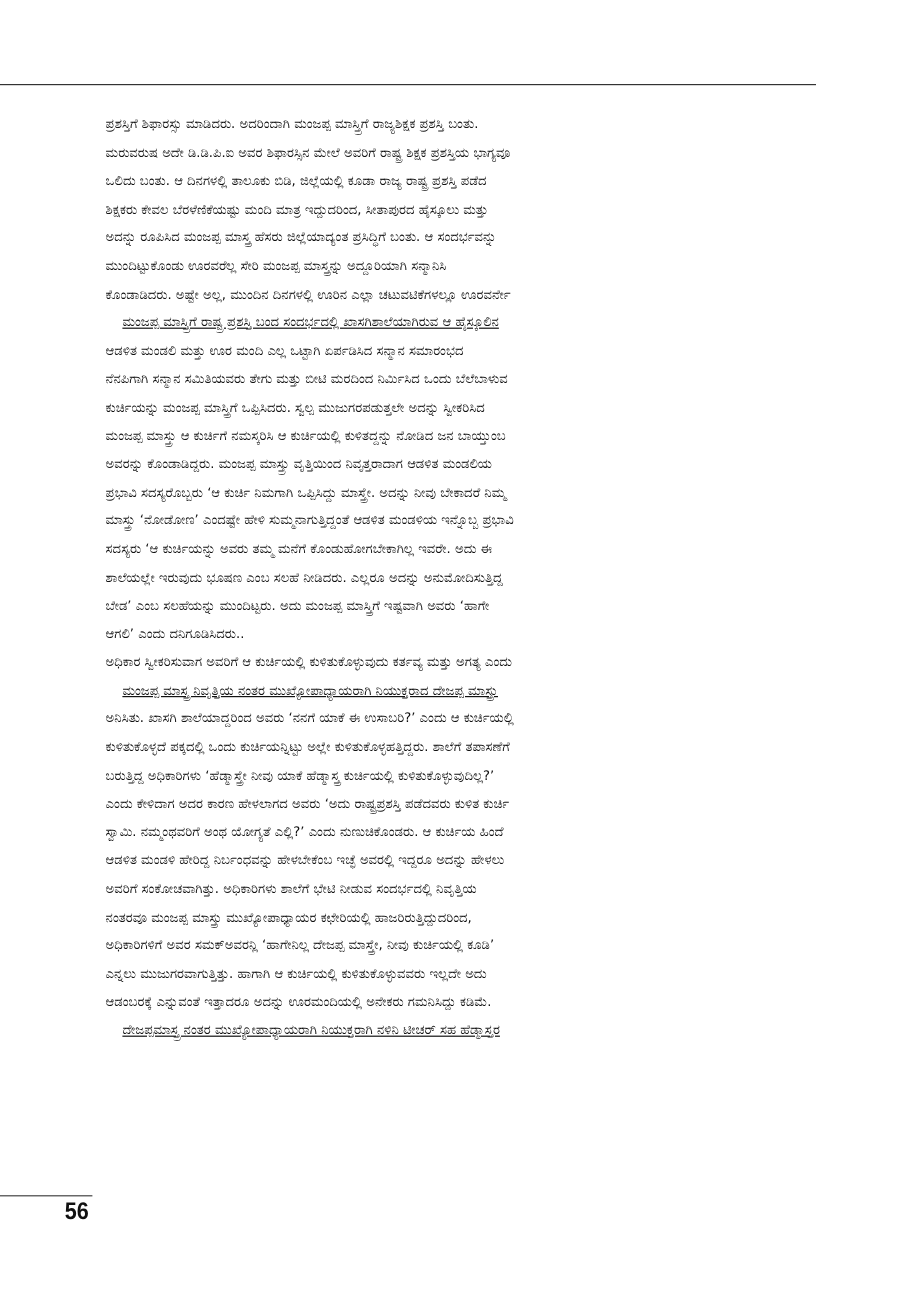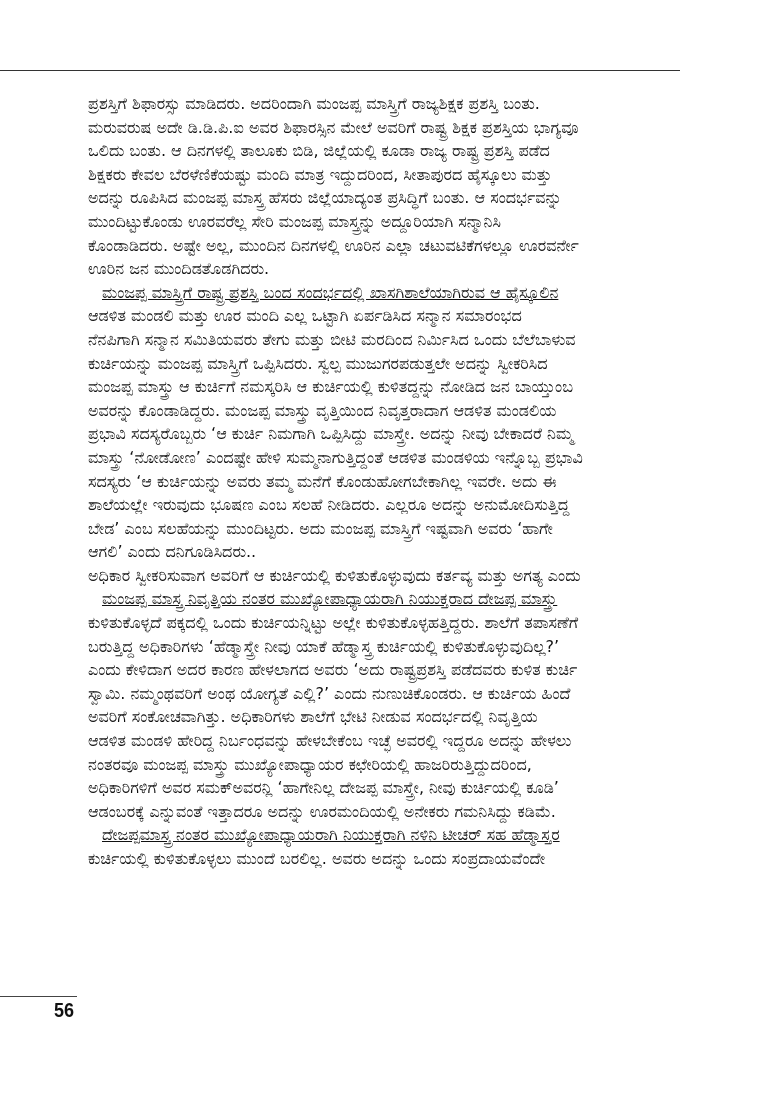--- a/index.html
+++ b/index.html
@@ -21,21 +21,21 @@
       top: 70px;
       width: 680px;
       height: 0;
       border-top: 1.5px solid #333333;
     }
     .body-text {
       position: absolute;
       left: 88px;
       top: 92px;
       width: 600px;
-      font-size: 16px;
+      font-size: 11px;
       line-height: 23.6px;
       letter-spacing: 0;
     }
     .line {
       display: block;
       white-space: nowrap;
       overflow: visible;
     }
     .line.indent {
       padding-left: 14px;
@@ -68,42 +68,42 @@
 <div class="top-rule"></div>
 
 <div class="body-text" id="body-text">
     <span class="line">ಪ್ರಶಸ್ತಿಗೆ ಶಿಫಾರಸ್ಸು ಮಾಡಿದರು. ಅದರಿಂದಾಗಿ ಮಂಜಪ್ಪ ಮಾಸ್ತ್ರಿಗೆ ರಾಜ್ಯಶಿಕ್ಷಕ ಪ್ರಶಸ್ತಿ ಬಂತು.</span>
     <span class="line">ಮರುವರುಷ ಅದೇ ಡಿ.ಡಿ.ಪಿ.ಐ ಅವರ ಶಿಫಾರಸ್ಸಿನ ಮೇಲೆ ಅವರಿಗೆ ರಾಷ್ಟ್ರ ಶಿಕ್ಷಕ ಪ್ರಶಸ್ತಿಯ  ಭಾಗ್ಯವೂ</span>
     <span class="line">ಒಲಿದು ಬಂತು. ಆ ದಿನಗಳಲ್ಲಿ ತಾಲೂಕು ಬಿಡಿ, ಜಿಲ್ಲೆಯಲ್ಲಿ ಕೂಡಾ ರಾಜ್ಯ ರಾಷ್ಟ್ರ ಪ್ರಶಸ್ತಿ ಪಡೆದ</span>
     <span class="line">ಶಿಕ್ಷಕರು ಕೇವಲ ಬೆರಳೆಣಿಕೆಯಷ್ಟು ಮಂದಿ ಮಾತ್ರ ಇದ್ದುದರಿಂದ, ಸೀತಾಪುರದ ಹೈಸ್ಕೂಲು ಮತ್ತು</span>
     <span class="line">ಅದನ್ನು ರೂಪಿಸಿದ ಮಂಜಪ್ಪ ಮಾಸ್ತ್ರ ಹೆಸರು ಜಿಲ್ಲೆಯಾದ್ಯಂತ ಪ್ರಸಿದ್ಧಿಗೆ ಬಂತು. ಆ ಸಂದರ್ಭವನ್ನು</span>
     <span class="line">ಮುಂದಿಟ್ಟುಕೊಂಡು ಊರವರೆಲ್ಲ ಸೇರಿ ಮಂಜಪ್ಪ ಮಾಸ್ತ್ರನ್ನು ಅದ್ದೂರಿಯಾಗಿ ಸನ್ಮಾನಿಸಿ</span>
     <span class="line">ಕೊಂಡಾಡಿದರು. ಅಷ್ಟೇ ಅಲ್ಲ, ಮುಂದಿನ ದಿನಗಳಲ್ಲಿ ಊರಿನ ಎಲ್ಲಾ ಚಟುವಟಿಕೆಗಳಲ್ಲೂ ಊರವರ್ನೇ</span>
-    <span class="line">ಊರಿನ ಜನ ಮುಂದಿಡತೊಡಗಿದರು.</span>
     <span class="line indent">ಮಂಜಪ್ಪ ಮಾಸ್ತ್ರಿಗೆ ರಾಷ್ಟ್ರ ಪ್ರಶಸ್ತಿ ಬಂದ ಸಂದರ್ಭದಲ್ಲಿ ಖಾಸಗಿಶಾಲೆಯಾಗಿರುವ ಆ ಹೈಸ್ಕೂಲಿನ</span>
     <span class="line">ಆಡಳಿತ ಮಂಡಲಿ ಮತ್ತು ಊರ ಮಂದಿ ಎಲ್ಲ ಒಟ್ಟಾಗಿ ಏರ್ಪಡಿಸಿದ ಸನ್ಮಾನ ಸಮಾರಂಭದ</span>
     <span class="line">ನೆನಪಿಗಾಗಿ ಸನ್ಮಾನ ಸಮಿತಿಯವರು ತೇಗು ಮತ್ತು ಬೀಟಿ ಮರದಿಂದ ನಿರ್ಮಿಸಿದ ಒಂದು ಬೆಲೆಬಾಳುವ</span>
     <span class="line">ಕುರ್ಚಿಯನ್ನು ಮಂಜಪ್ಪ ಮಾಸ್ತ್ರಿಗೆ ಒಪ್ಪಿಸಿದರು. ಸ್ವಲ್ಪ ಮುಜುಗರಪಡುತ್ತಲೇ ಅದನ್ನು ಸ್ವೀಕರಿಸಿದ</span>
     <span class="line">ಮಂಜಪ್ಪ ಮಾಸ್ತ್ರು ಆ ಕುರ್ಚಿಗೆ ನಮಸ್ಕರಿಸಿ ಆ ಕುರ್ಚಿಯಲ್ಲಿ ಕುಳಿತದ್ದನ್ನು ನೋಡಿದ ಜನ ಬಾಯ್ತುಂಬ</span>
     <span class="line">ಅವರನ್ನು ಕೊಂಡಾಡಿದ್ದರು. ಮಂಜಪ್ಪ ಮಾಸ್ತ್ರು ವೃತ್ತಿಯಿಂದ ನಿವೃತ್ತರಾದಾಗ ಆಡಳಿತ ಮಂಡಲಿಯ</span>
     <span class="line">ಪ್ರಭಾವಿ ಸದಸ್ಯರೊಬ್ಬರು ‘ಆ ಕುರ್ಚಿ ನಿಮಗಾಗಿ ಒಪ್ಪಿಸಿದ್ದು ಮಾಸ್ತ್ರೇ. ಅದನ್ನು ನೀವು ಬೇಕಾದರೆ ನಿಮ್ಮ</span>
     <span class="line">ಮಾಸ್ತ್ರು ‘ನೋಡೋಣ’ ಎಂದಷ್ಟೇ ಹೇಳಿ ಸುಮ್ಮನಾಗುತ್ತಿದ್ದಂತೆ ಆಡಳಿತ ಮಂಡಳಿಯ ಇನ್ನೊಬ್ಬ ಪ್ರಭಾವಿ</span>
     <span class="line">ಸದಸ್ಯರು ‘ಆ ಕುರ್ಚಿಯನ್ನು ಅವರು ತಮ್ಮ ಮನೆಗೆ ಕೊಂಡುಹೋಗಬೇಕಾಗಿಲ್ಲ ಇವರೇ. ಅದು  ಈ</span>
     <span class="line">ಶಾಲೆಯಲ್ಲೇ ಇರುವುದು ಭೂಷಣ ಎಂಬ ಸಲಹೆ ನೀಡಿದರು. ಎಲ್ಲರೂ ಅದನ್ನು ಅನುಮೋದಿಸುತ್ತಿದ್ದ</span>
     <span class="line">ಬೇಡ’ ಎಂಬ ಸಲಹೆಯನ್ನು ಮುಂದಿಟ್ಟರು. ಅದು ಮಂಜಪ್ಪ ಮಾಸ್ತ್ರಿಗೆ ಇಷ್ಟವಾಗಿ ಅವರು ‘ಹಾಗೇ</span>
     <span class="line">ಆಗಲಿ’ ಎಂದು ದನಿಗೂಡಿಸಿದರು..</span>
     <span class="line">ಅಧಿಕಾರ ಸ್ವೀಕರಿಸುವಾಗ ಅವರಿಗೆ ಆ ಕುರ್ಚಿಯಲ್ಲಿ ಕುಳಿತುಕೊಳ್ಳುವುದು ಕರ್ತವ್ಯ ಮತ್ತು ಅಗತ್ಯ ಎಂದು</span>
     <span class="line indent">ಮಂಜಪ್ಪ ಮಾಸ್ತ್ರ ನಿವೃತ್ತಿಯ ನಂತರ ಮುಖ್ಯೋಪಾಧ್ಯಾಯರಾಗಿ ನಿಯುಕ್ತರಾದ ದೇಜಪ್ಪ ಮಾಸ್ತ್ರು</span>
+    <span class="line">ಅನಿಸಿತು. ಖಾಸಗಿ ಶಾಲೆಯಾದ್ದರಿಂದ ಅವರು ‘ನನಗೆ ಯಾಕೆ ಈ ಉಸಾಬರಿ?’ ಎಂದು ಆ ಕುರ್ಚಿಯಲ್ಲಿ</span>
     <span class="line">ಕುಳಿತುಕೊಳ್ಳದೆ ಪಕ್ಕದಲ್ಲಿ ಒಂದು ಕುರ್ಚಿಯನ್ನಿಟ್ಟು ಅಲ್ಲೇ ಕುಳಿತುಕೊಳ್ಳಹತ್ತಿದ್ದರು. ಶಾಲೆಗೆ ತಪಾಸಣೆಗೆ</span>
     <span class="line">ಬರುತ್ತಿದ್ದ ಅಧಿಕಾರಿಗಳು ‘ಹೆಡ್ಮಾಸ್ತ್ರೇ ನೀವು ಯಾಕೆ ಹೆಡ್ಮಾಸ್ತ್ರ ಕುರ್ಚಿಯಲ್ಲಿ ಕುಳಿತುಕೊಳ್ಳುವುದಿಲ್ಲ?’</span>
     <span class="line">ಎಂದು ಕೇಳಿದಾಗ ಅದರ ಕಾರಣ ಹೇಳಲಾಗದ ಅವರು ‘ಅದು ರಾಷ್ಟ್ರಪ್ರಶಸ್ತಿ ಪಡೆದವರು ಕುಳಿತ ಕುರ್ಚಿ</span>
     <span class="line">ಸ್ವಾಮಿ. ನಮ್ಮಂಥವರಿಗೆ ಅಂಥ ಯೋಗ್ಯತೆ ಎಲ್ಲಿ?’ ಎಂದು ನುಣುಚಿಕೊಂಡರು. ಆ ಕುರ್ಚಿಯ ಹಿಂದೆ</span>
+    <span class="line">ಆಡಳಿತ ಮಂಡಳಿ ಹೇರಿದ್ದ ನಿರ್ಬಂಧವನ್ನು ಹೇಳಬೇಕೆಂಬ ಇಚ್ಛೆ ಅವರಲ್ಲಿ ಇದ್ದರೂ ಅದನ್ನು ಹೇಳಲು</span>
     <span class="line">ಅವರಿಗೆ ಸಂಕೋಚವಾಗಿತ್ತು. ಅಧಿಕಾರಿಗಳು ಶಾಲೆಗೆ ಭೇಟಿ ನೀಡುವ ಸಂದರ್ಭದಲ್ಲಿ ನಿವೃತ್ತಿಯ</span>
-    <span class="line">ಆಡಳಿತ ಮಂಡಳಿ ಹೇರಿದ್ದ ನಿರ್ಬಂಧವನ್ನು ಹೇಳಬೇಕೆಂಬ ಇಚ್ಛೆ ಅವರಲ್ಲಿ ಇದ್ದರೂ ಅದನ್ನು ಹೇಳಲು</span>
     <span class="line">ನಂತರವೂ ಮಂಜಪ್ಪ ಮಾಸ್ತ್ರು ಮುಖ್ಯೋಪಾಧ್ಯಾಯರ ಕಛೇರಿಯಲ್ಲಿ ಹಾಜರಿರುತ್ತಿದ್ದುದರಿಂದ,</span>
     <span class="line">ಅಧಿಕಾರಿಗಳಿಗೆ ಅವರ ಸಮಕ್ಅವರನ್ಲಿ ‘ಹಾಗೇನಿಲ್ಲ ದೇಜಪ್ಪ ಮಾಸ್ತ್ರೇ, ನೀವು ಕುರ್ಚಿಯಲ್ಲಿ ಕೂಡಿ’</span>
+    <span class="line">ಎನ್ನಲು ಮುಜುಗರವಾಗುತ್ತಿತ್ತು. ಹಾಗಾಗಿ ಆ ಕುರ್ಚಿಯಲ್ಲಿ ಕುಳಿತುಕೊಳ್ಳುವವರು ಇಲ್ಲದೇ ಅದು</span>
     <span class="line">ಆಡಂಬರಕ್ಕೆ ಎನ್ನುವಂತೆ ಇತ್ತಾದರೂ ಅದನ್ನು ಊರಮಂದಿಯಲ್ಲಿ ಅನೇಕರು ಗಮನಿಸಿದ್ದು ಕಡಿಮೆ.</span>
     <span class="line indent">ದೇಜಪ್ಪಮಾಸ್ತ್ರ ನಂತರ ಮುಖ್ಯೋಪಾಧ್ಯಾಯರಾಗಿ ನಿಯುಕ್ತರಾಗಿ ನಳಿನಿ ಟೀಚರ್ ಸಹ ಹೆಡ್ಮಾಸ್ತರ</span>
-    <span class="line">ಕುರ್ಚಿಯಲ್ಲಿ ಕುಳಿತುಕೊಳ್ಳಲು ಮುಂದೆ ಬರಲಿಲ್ಲ. ಅವರು ಅದನ್ನು ಒಂದು ಸಂಪ್ರದಾಯವೆಂದೇ</span>
   </div>
 
 <div class="bottom-rule"></div>
 <div class="page-number">56</div>
 
 </body></html>

